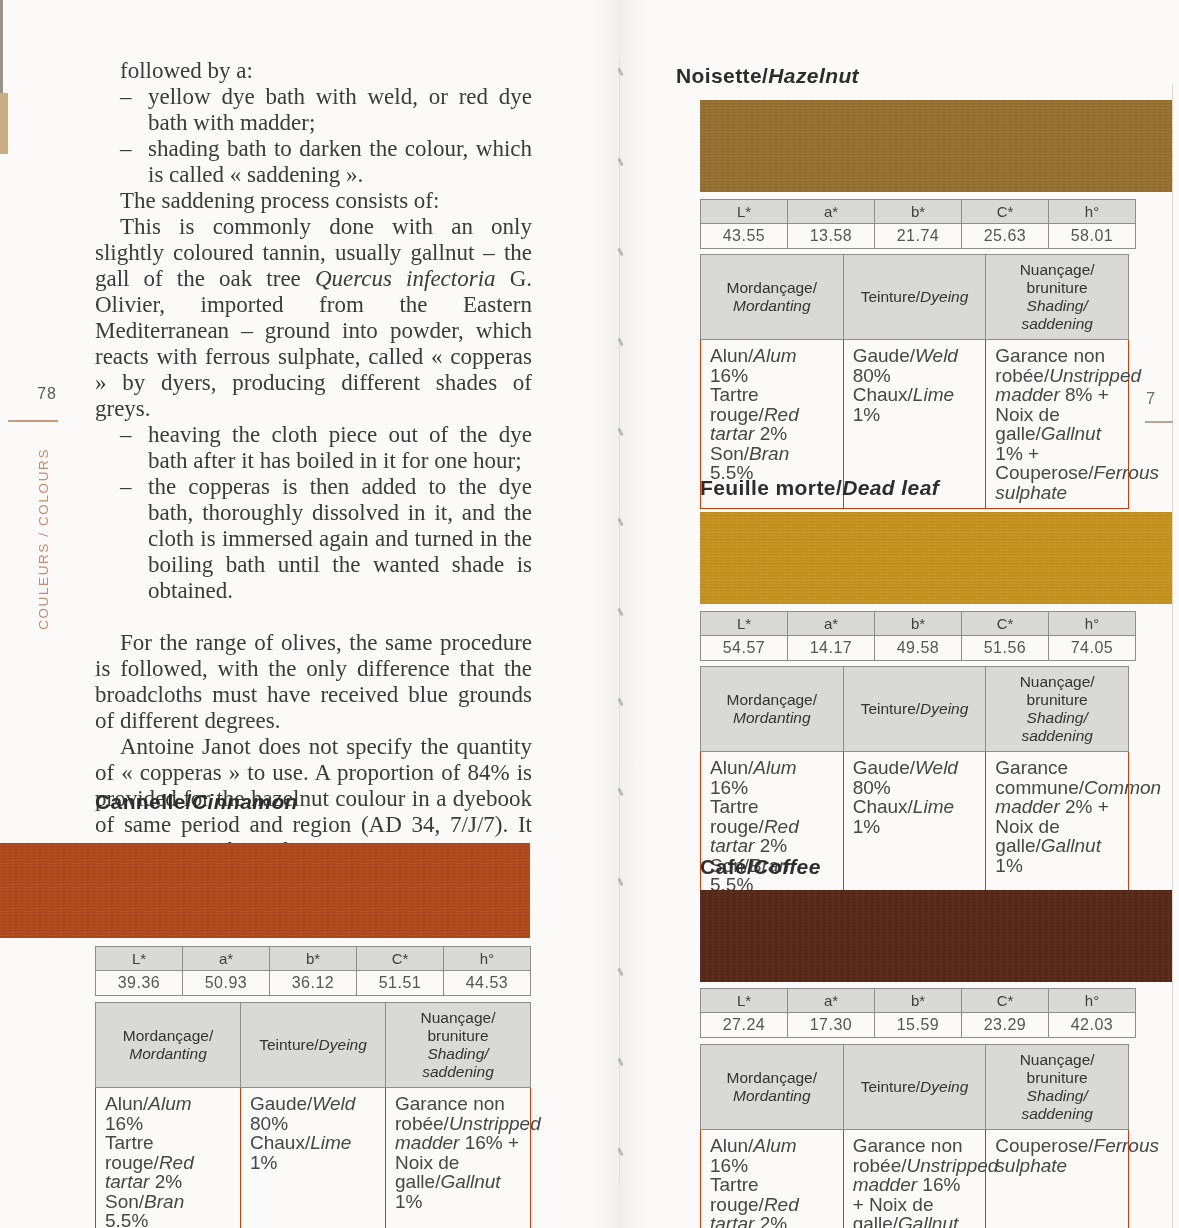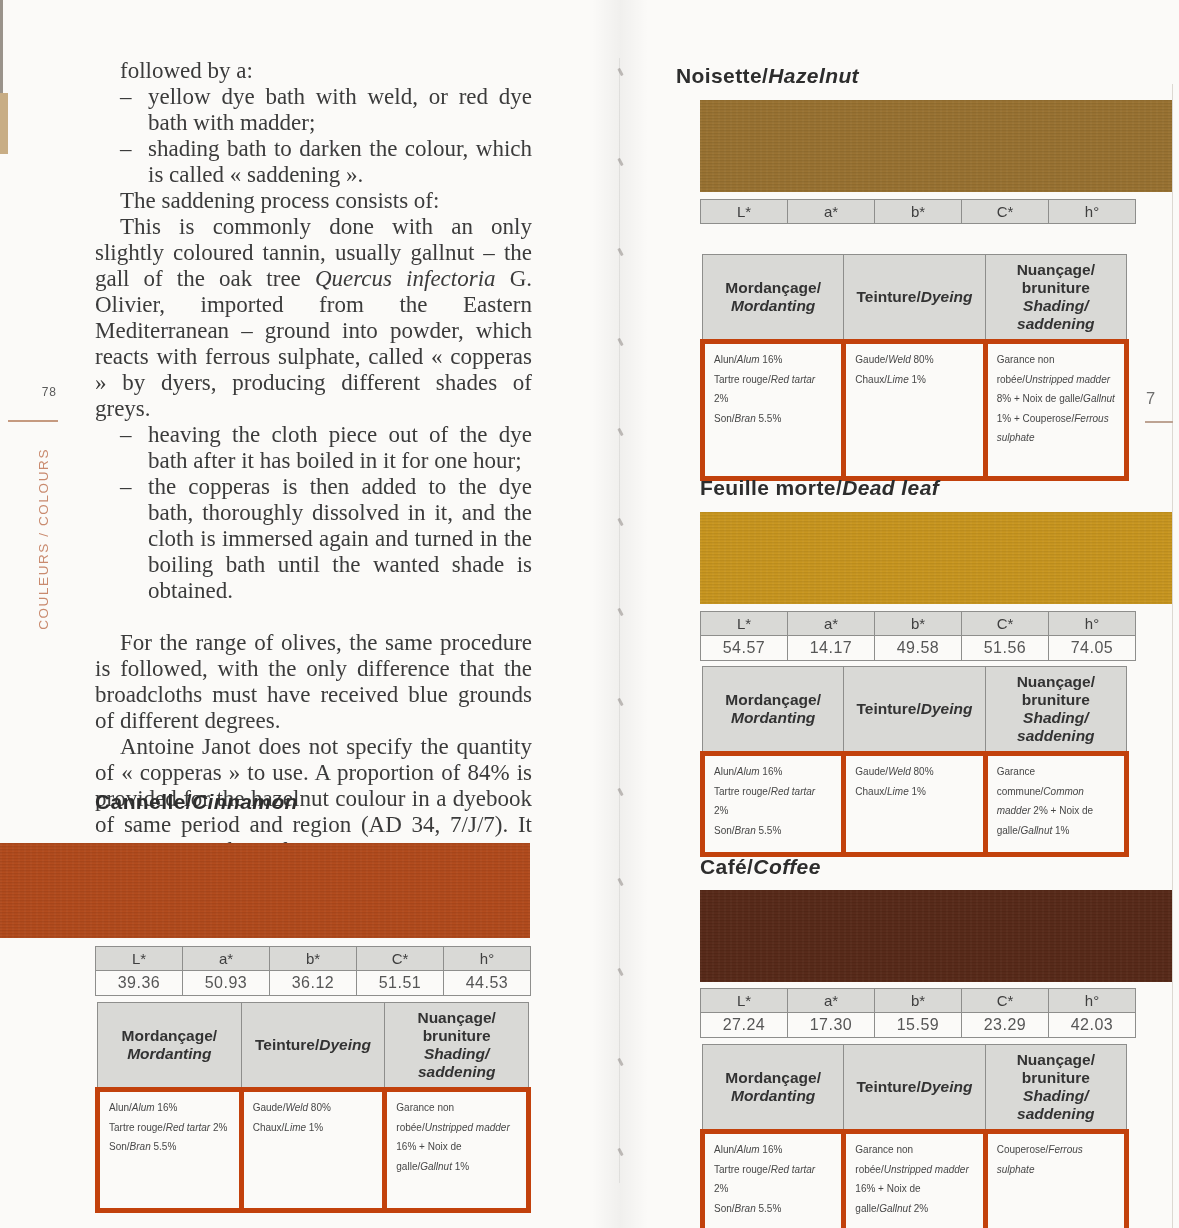--- a/index.html
+++ b/index.html
@@ -19,43 +19,43 @@
   .left-body{position:absolute;left:95px;top:58px;width:437px;
              font-family:"Liberation Serif",serif;font-size:23px;line-height:26px;color:#3b3b3b;
              text-align:justify;}
   .left-body p{margin:0;}
   .p-ind{text-indent:25px;}
   .bullet{margin-left:25px !important;padding-left:28px;text-indent:-28px;}
   .bullet .dash{display:inline-block;width:28px;text-indent:0;}
   .gap-before{margin-top:26px !important;}
   
   .pageno-left{position:absolute;left:14px;top:385px;width:43px;text-align:right;
-               font-size:12px;letter-spacing:1px;color:#5a5a5a;}
+               font-size:16px;letter-spacing:1px;color:#5a5a5a;}
   .pageno-rule-left{position:absolute;left:8px;top:420px;width:50px;height:2px;background:#c59a80;}
   .margin-label{position:absolute;left:36px;top:448px;writing-mode:vertical-rl;transform:rotate(180deg);
                 font-size:13.5px;letter-spacing:1.6px;color:#c98a6e;}
   .pageno-right{position:absolute;left:1146px;top:389px;font-size:16.5px;letter-spacing:1px;color:#6e6e6e;}
   .pageno-rule-right{position:absolute;left:1145px;top:421px;width:28px;height:2px;background:#bda393;}
   
   .color-heading{position:absolute;font-size:21px;font-weight:bold;letter-spacing:.4px;color:#2d2d2d;}
   .color-heading i{font-style:italic;}
   
   .swatch{position:absolute;}
   .swatch::after{content:"";position:absolute;inset:0;opacity:.55;background:
      repeating-linear-gradient(180deg,rgba(0,0,0,.12) 0 1px,rgba(255,255,255,.05) 2px,rgba(0,0,0,0) 3px),
      repeating-linear-gradient(90deg,rgba(255,255,255,.04) 0 2px,rgba(0,0,0,0) 2px 6px);}
   
   table{border-collapse:collapse;table-layout:fixed;position:absolute;background:transparent;}
   .lab th{background:#d9d9d6;border:1px solid #8e8e8c;font-weight:normal;font-size:15px;
           color:#3f3f3f;height:23px;padding:0;text-align:center;}
   .lab td{border:1px solid #8e8e8c;font-size:16px;color:#565656;height:24px;padding:0;
           text-align:center;letter-spacing:.5px;}
   .recipe th{background:#d9d9d6;border:1px solid #8e8e8c;font-size:15.5px;line-height:18px;
-             font-weight:bold;color:#333;padding:6px 4px;text-align:center;vertical-align:middle;}
-  .recipe td{border:5px solid #c2410c;font-size:10px;line-height:19.5px;color:#474747;
+             font-weight:normal;color:#333;padding:6px 4px;text-align:center;vertical-align:middle;}
+  .recipe td{border:1px solid #c2410c;font-size:19px;line-height:19.5px;color:#474747;
              padding:6px 9px;vertical-align:top;text-align:left;}
   .recipe i{font-style:italic;}
   .entry{margin:0;}
   
   .ph-cin{left:95px;top:790px;}  .sw-cin{left:0;top:843px;width:530px;height:95px;}
   .lab-cin{left:95px;top:946px;width:436px;} .rec-cin{left:95px;top:1002px;width:436px;}
   .rb-cin td{height:104px;}
   .ph-noi{left:676px;top:64px;}  .sw-noi{left:700px;top:100px;width:472px;height:92px;}
   .lab-noi{left:700px;top:199px;width:436px;} .rec-noi{left:700px;top:254px;width:429px;}
   .rb-noi td{height:120px;}
@@ -169,20 +169,27 @@
   <div class="swatch sw-noi" style="background-color: rgb(153, 114, 49);"></div>
   <table class="lab lab-noi">
     <tbody>
         <tr>
       <th>L*</th>
       <th>a*</th>
       <th>b*</th>
       <th>C*</th>
       <th>h°</th>
     </tr>
+    <tr>
+      <td>43.55</td>
+      <td>13.58</td>
+      <td>21.74</td>
+      <td>25.63</td>
+      <td>58.01</td>
+    </tr>
   </tbody>
     </table>
   <table class="recipe rec-noi">
     <tbody>
         <tr>
       <th>
             <div class="entry"><span>Mordançage/</span></div>
             <div class="entry"><i>Mordanting</i></div>
           </th>
       <th>

